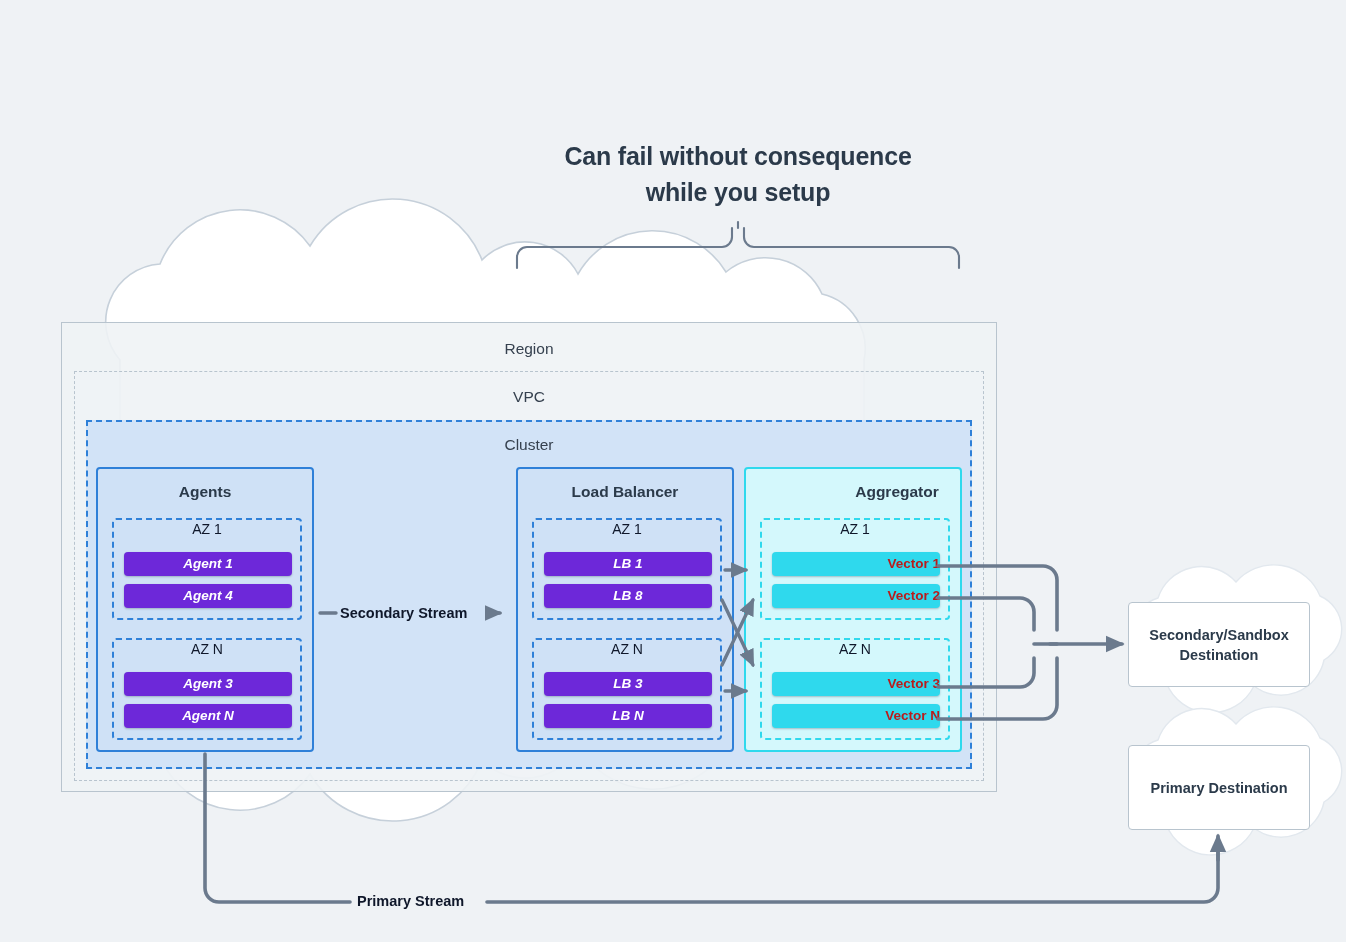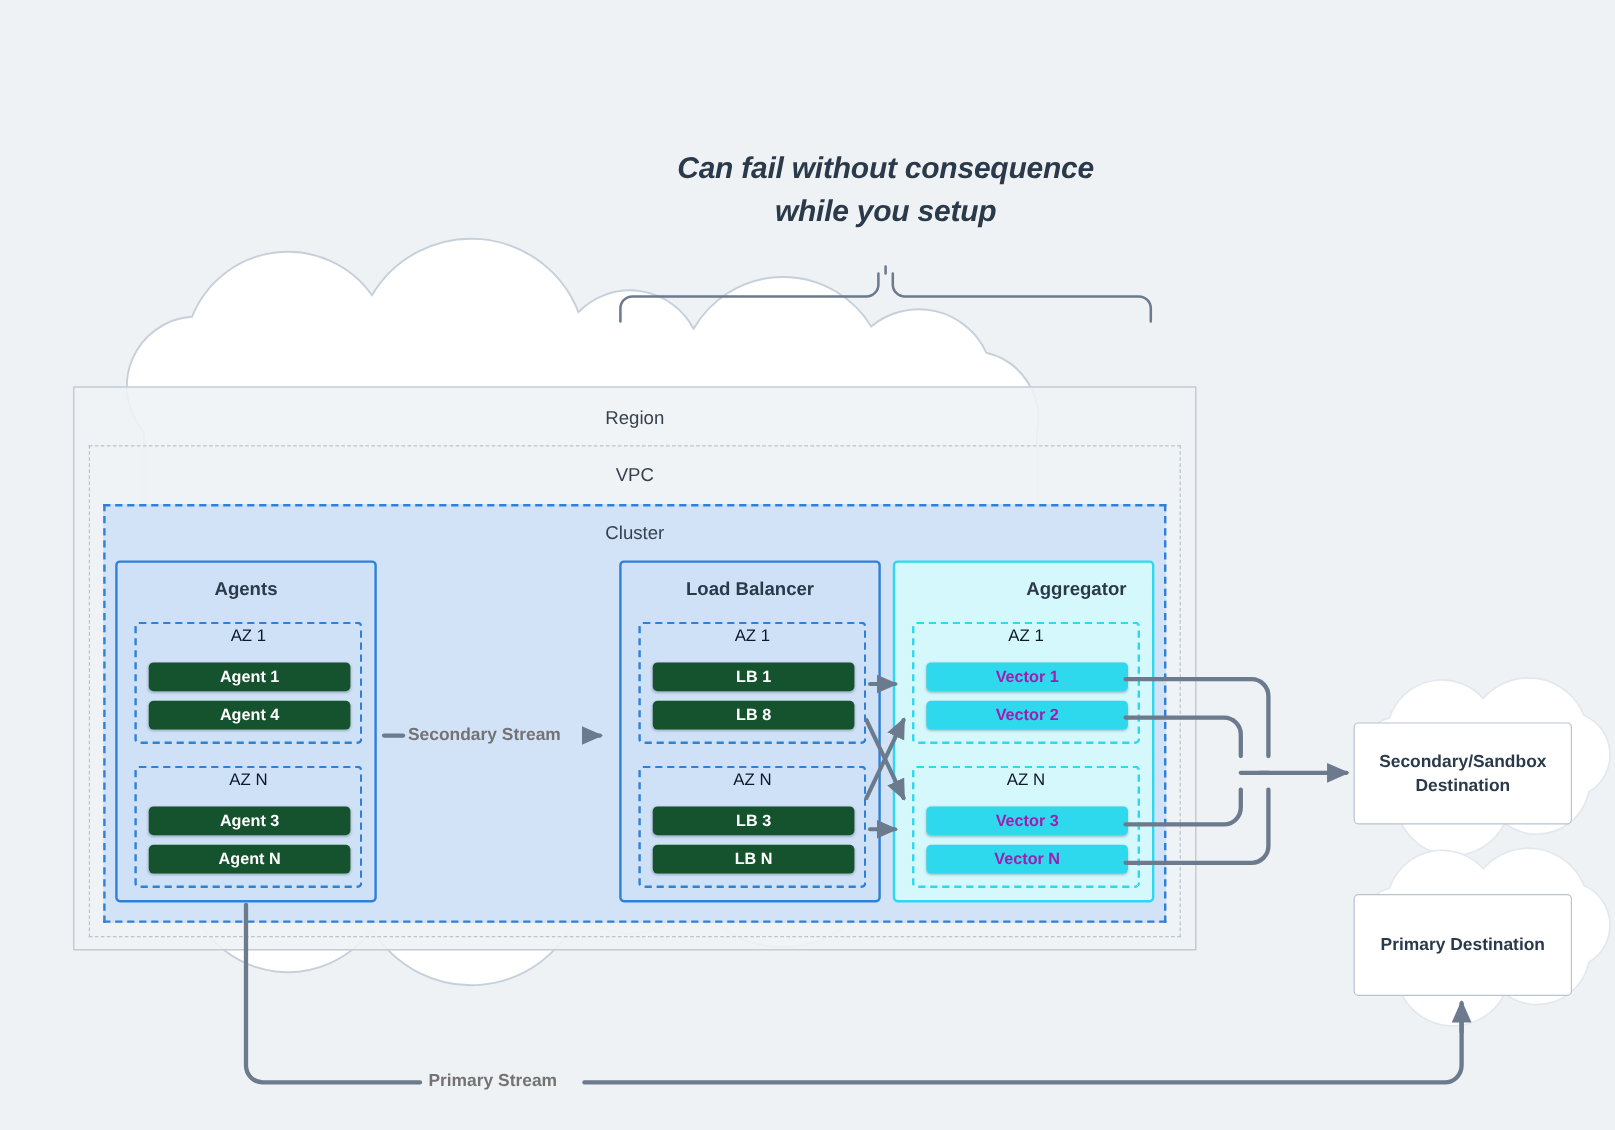--- a/index.html
+++ b/index.html
@@ -29,29 +29,28 @@
     left: 0; top: 0;
     width: 1346px;
     height: 942px;
     pointer-events: none;
   }
 
   
   .headline {
     position: absolute;
     left: 438px;
-    top: 122px;
+    top: 138px;
     width: 600px;
     text-align: center;
     color: #2b3a4a;
     font-size: 25px;
     font-weight: bold;
     line-height: 36px;
     letter-spacing: -0.2px;
-    font-style: italic;
   }
 
   
   .region-box {
     position: absolute;
     left: 61px; top: 322px;
     width: 936px; height: 470px;
     border: 1.6px solid #b8c4ce;
     background: rgba(239,242,245,0.88);
     box-sizing: border-box;
@@ -144,22 +143,22 @@
     line-height: 24px;
     text-align: center;
     border-radius: 4px;
     font-size: 13.5px;
     font-weight: bold;
     box-shadow: 0 1px 2px rgba(40,60,80,0.30);
     box-sizing: border-box;
   }
   .pill.a { top: 32px; }
   .pill.b { top: 64px; }
-  .pill.blue { background: #14532d; color: #ffffff; }
-  .pill.cyan { background: #2fd9ed; color: #a21caf; }
+  .pill.blue { background: #6d28d9; color: #ffffff; font-style: italic; }
+  .pill.cyan { background: #2fd9ed; color: #b91c1c; text-align: right; }
 
   
   .dest {
     position: absolute;
     box-sizing: border-box;
     background: #ffffff;
     border: 1.6px solid #b8c4ce;
     border-radius: 4px;
     display: flex;
     align-items: center;
@@ -169,21 +168,21 @@
     font-size: 14.5px;
     font-weight: bold;
     line-height: 20px;
   }
   .dest-secondary { left: 1128px; top: 602px; width: 182px; height: 85px; }
   .dest-primary   { left: 1128px; top: 745px; width: 182px; height: 85px; }
 
   
   .stream-label {
     position: absolute;
-    color: #737373;
+    color: #0f172a;
     font-size: 14.5px;
     font-weight: bold;
     white-space: nowrap;
   }
   .label-secondary { left: 340px; top: 605px; }
   .label-primary   { left: 357px; top: 893px; }
 </style>
 </head>
 <body>
 

